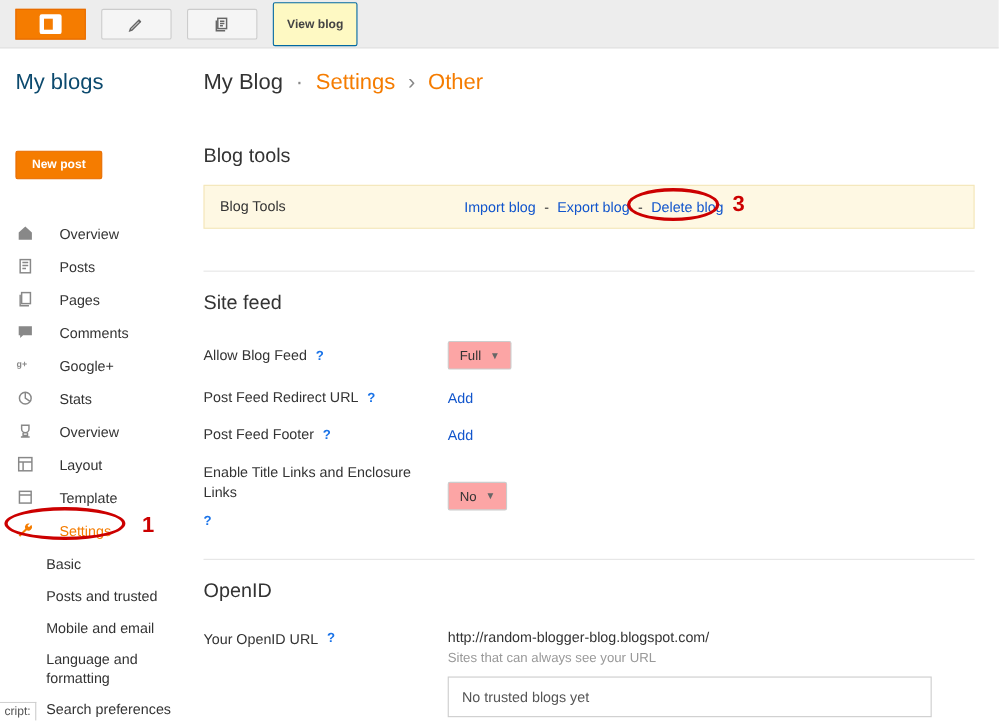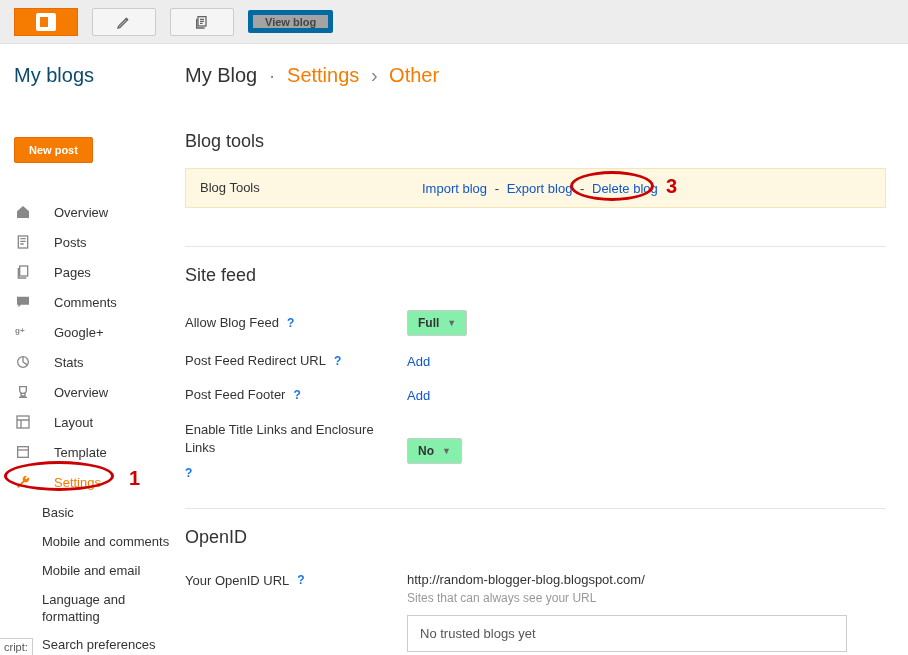--- a/index.html
+++ b/index.html
@@ -41,24 +41,24 @@
     background: #f57c00;
   }
   .topbar .tool-btn {
     width: 64px; height: 28px;
     background: #f5f5f5;
     border: 1px solid #ccc;
     display: flex; align-items: center; justify-content: center;
     border-radius: 2px;
   }
   .topbar .view-blog-btn {
-    height: 23px;
+    height: 40px;
     padding: 0 12px;
-    background: #a3a3a3;
-    border: 5px solid #0369a1;
+    background: #fef9c3;
+    border: 1px solid #0369a1;
     font-size: 11px; font-weight: bold;
     color: #444;
     border-radius: 2px;
   }
 
   
   .layout { display: flex; align-items: flex-start; }
   .sidebar {
     width: 175px;
     padding: 20px 0 0 14px;
@@ -141,24 +141,24 @@
   .highlight-row {
     background: #fef8e3;
     border: 1px solid #f3e6b9;
     padding: 10px 14px;
     margin-bottom: 20px;
     position: relative;
   }
 
   .dropdown {
     border: 1px solid #ccc;
-    background: #86efac;
+    background: #fca5a5;
     padding: 5px 10px;
     font-size: 12px;
-    font-weight: bold;
+    font-weight: normal;
     color: #333;
     display: inline-flex;
     align-items: center;
     gap: 8px;
     border-radius: 2px;
     text-align: center;
   }
   .dropdown .arrow { font-size: 9px; color: #666; }
 
   .hint { color: #999; font-size: 12px; margin-top: 4px; }
@@ -297,21 +297,21 @@
               <path d="M21 6a5 5 0 01-7 6L5 21l-2-2 9-9a5 5 0 016-7l-3 3 2 2 3-3z"></path>
             </svg>
           </span>
         <span>Settings</span>
         <span class="anno-ellipse" style="left:-10px; top:-6px; width:110px; height:30px;"></span>
         <span class="anno-num" style="left:115px; top:0;">1</span>
       </li>
     </ul>
     <ul class="subnav">
       <li>Basic</li>
-      <li>Mobile and comments</li>
+      <li>Posts and trusted</li>
       <li>Mobile and email</li>
       <li>Language and formatting</li>
       <li>Search preferences</li>
       <li class="active">
         <span>Other</span>
         <span class="anno-ellipse" style="left:-12px; top:-4px; width:70px; height:24px;"></span>
         <span class="anno-num" style="left:75px; top:-4px;">2</span>
       </li>
     </ul>
   </aside>

